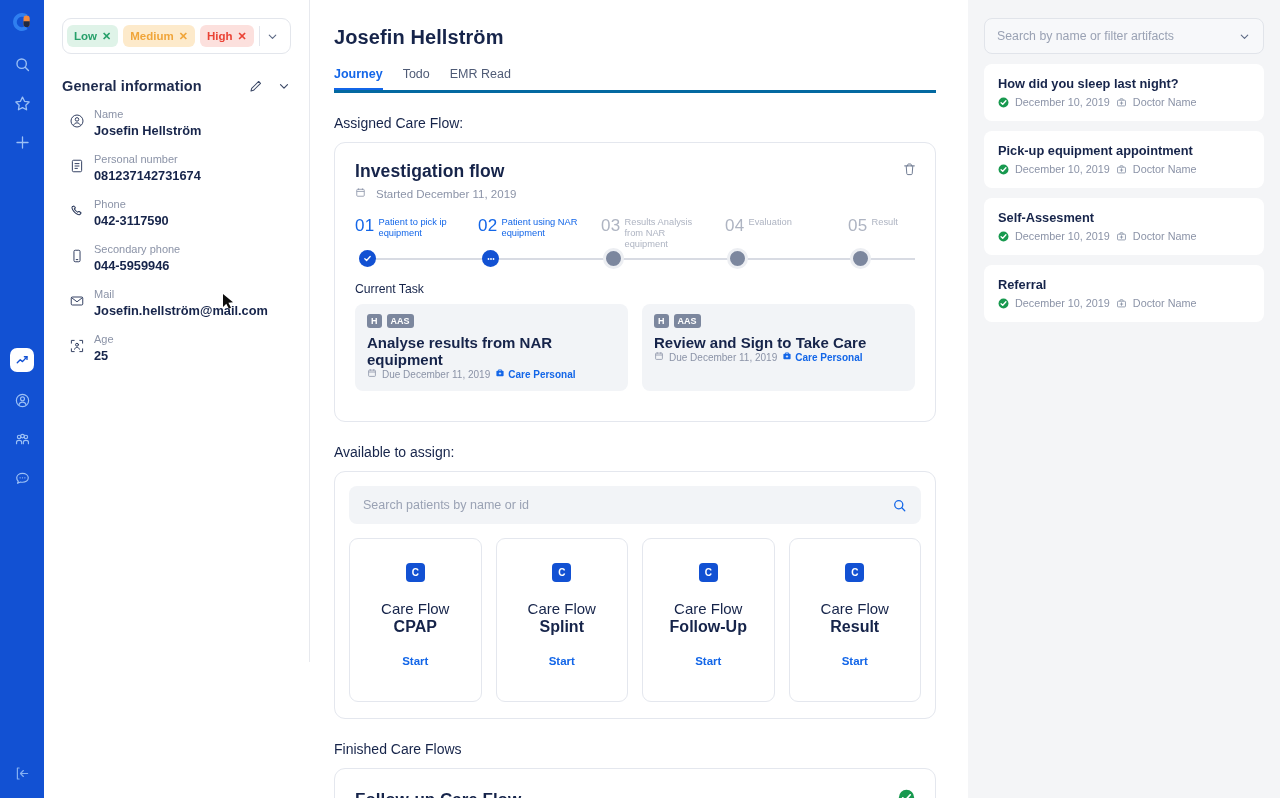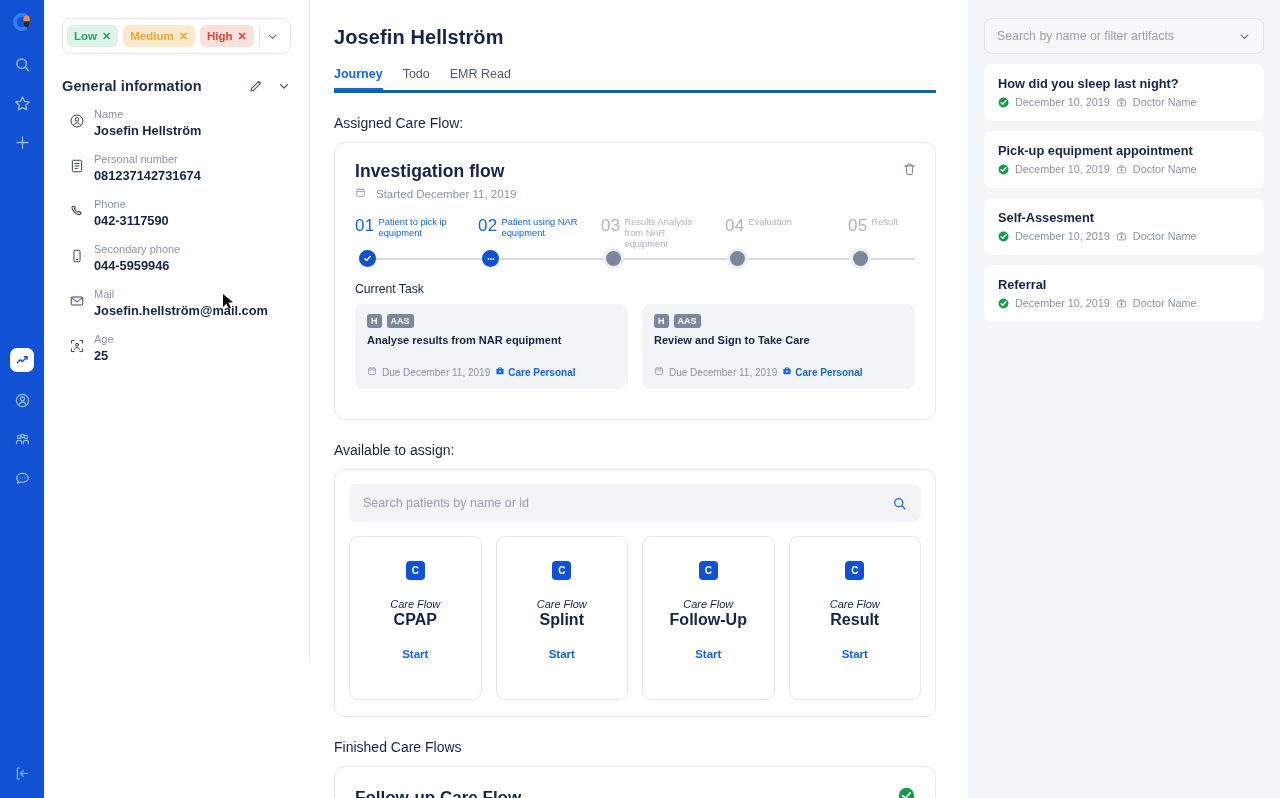--- a/index.html
+++ b/index.html
@@ -114,21 +114,21 @@
   .tasks { display: flex; gap: 14px; }
   .task {
     flex: 1 1 0; background: #f2f4f7; border-radius: 8px; padding: 10px 12px 11px 12px;
     cursor: pointer;
   }
   .badges { display:flex; gap:5px; margin-bottom: 6px; }
   .badge {
     font-size: 9px; font-weight: 700; color:#fff; background:#7c879e;
     border-radius: 3px; padding: 2px 4px; line-height: 10px;
   }
-  .task-title { font-size: 11px; color:#16244a; font-weight: 600; margin-bottom: 20px;}
+  .task-title { font-size: 15px; color:#16244a; font-weight: 600; margin-bottom: 0;}
   .task-meta { display:flex; align-items:center; gap: 5px; font-size: 10px; color:#8b93a7; }
   .task-meta .who { color:#1366e8; font-weight:600; display:flex; align-items:center; gap:3px;}
 
   
   .assign-card { padding: 14px 14px 16px 14px; }
   .searchbox {
     background: #f2f4f7; border-radius: 8px; height: 38px;
     display:flex; align-items:center; padding: 0 14px; cursor: text;
   }
   .searchbox input {
@@ -139,21 +139,21 @@
   .flow-grid { display:flex; gap: 14px; margin-top: 14px; }
   .flow {
     flex:1 1 0; border:1px solid #e4e7ee; border-radius: 9px;
     height: 164px; display:flex; flex-direction:column; align-items:center;
     padding-top: 24px; cursor:pointer; background:#fff;
   }
   .flow-ico {
     width: 19px; height: 19px; border-radius: 4px; background:#1251d3; color:#fff;
     font-size: 10px; display:flex; align-items:center; justify-content:center; font-weight:600;
   }
-  .flow-kind { font-size: 11px; color:#16244a; margin-top: 18px; font-style: italic; }
+  .flow-kind { font-size: 15px; color:#16244a; margin-top: 18px; }
   .flow-name { font-size: 16px; color:#16244a; font-weight: 600; margin-top: 1px;}
   .flow-start { font-size: 11.5px; color:#1366e8; font-weight:600; margin-top: 19px; cursor:pointer;}
 
   .finished-card { padding: 20px 20px; display:flex; align-items:center; }
   .finished-title { font-size: 17px; color:#16244a; font-weight:600; }
   .finished-check { margin-left:auto; }
 
   
   .rightpanel {
     width: 312px; flex: 0 0 312px; height: 798px;

